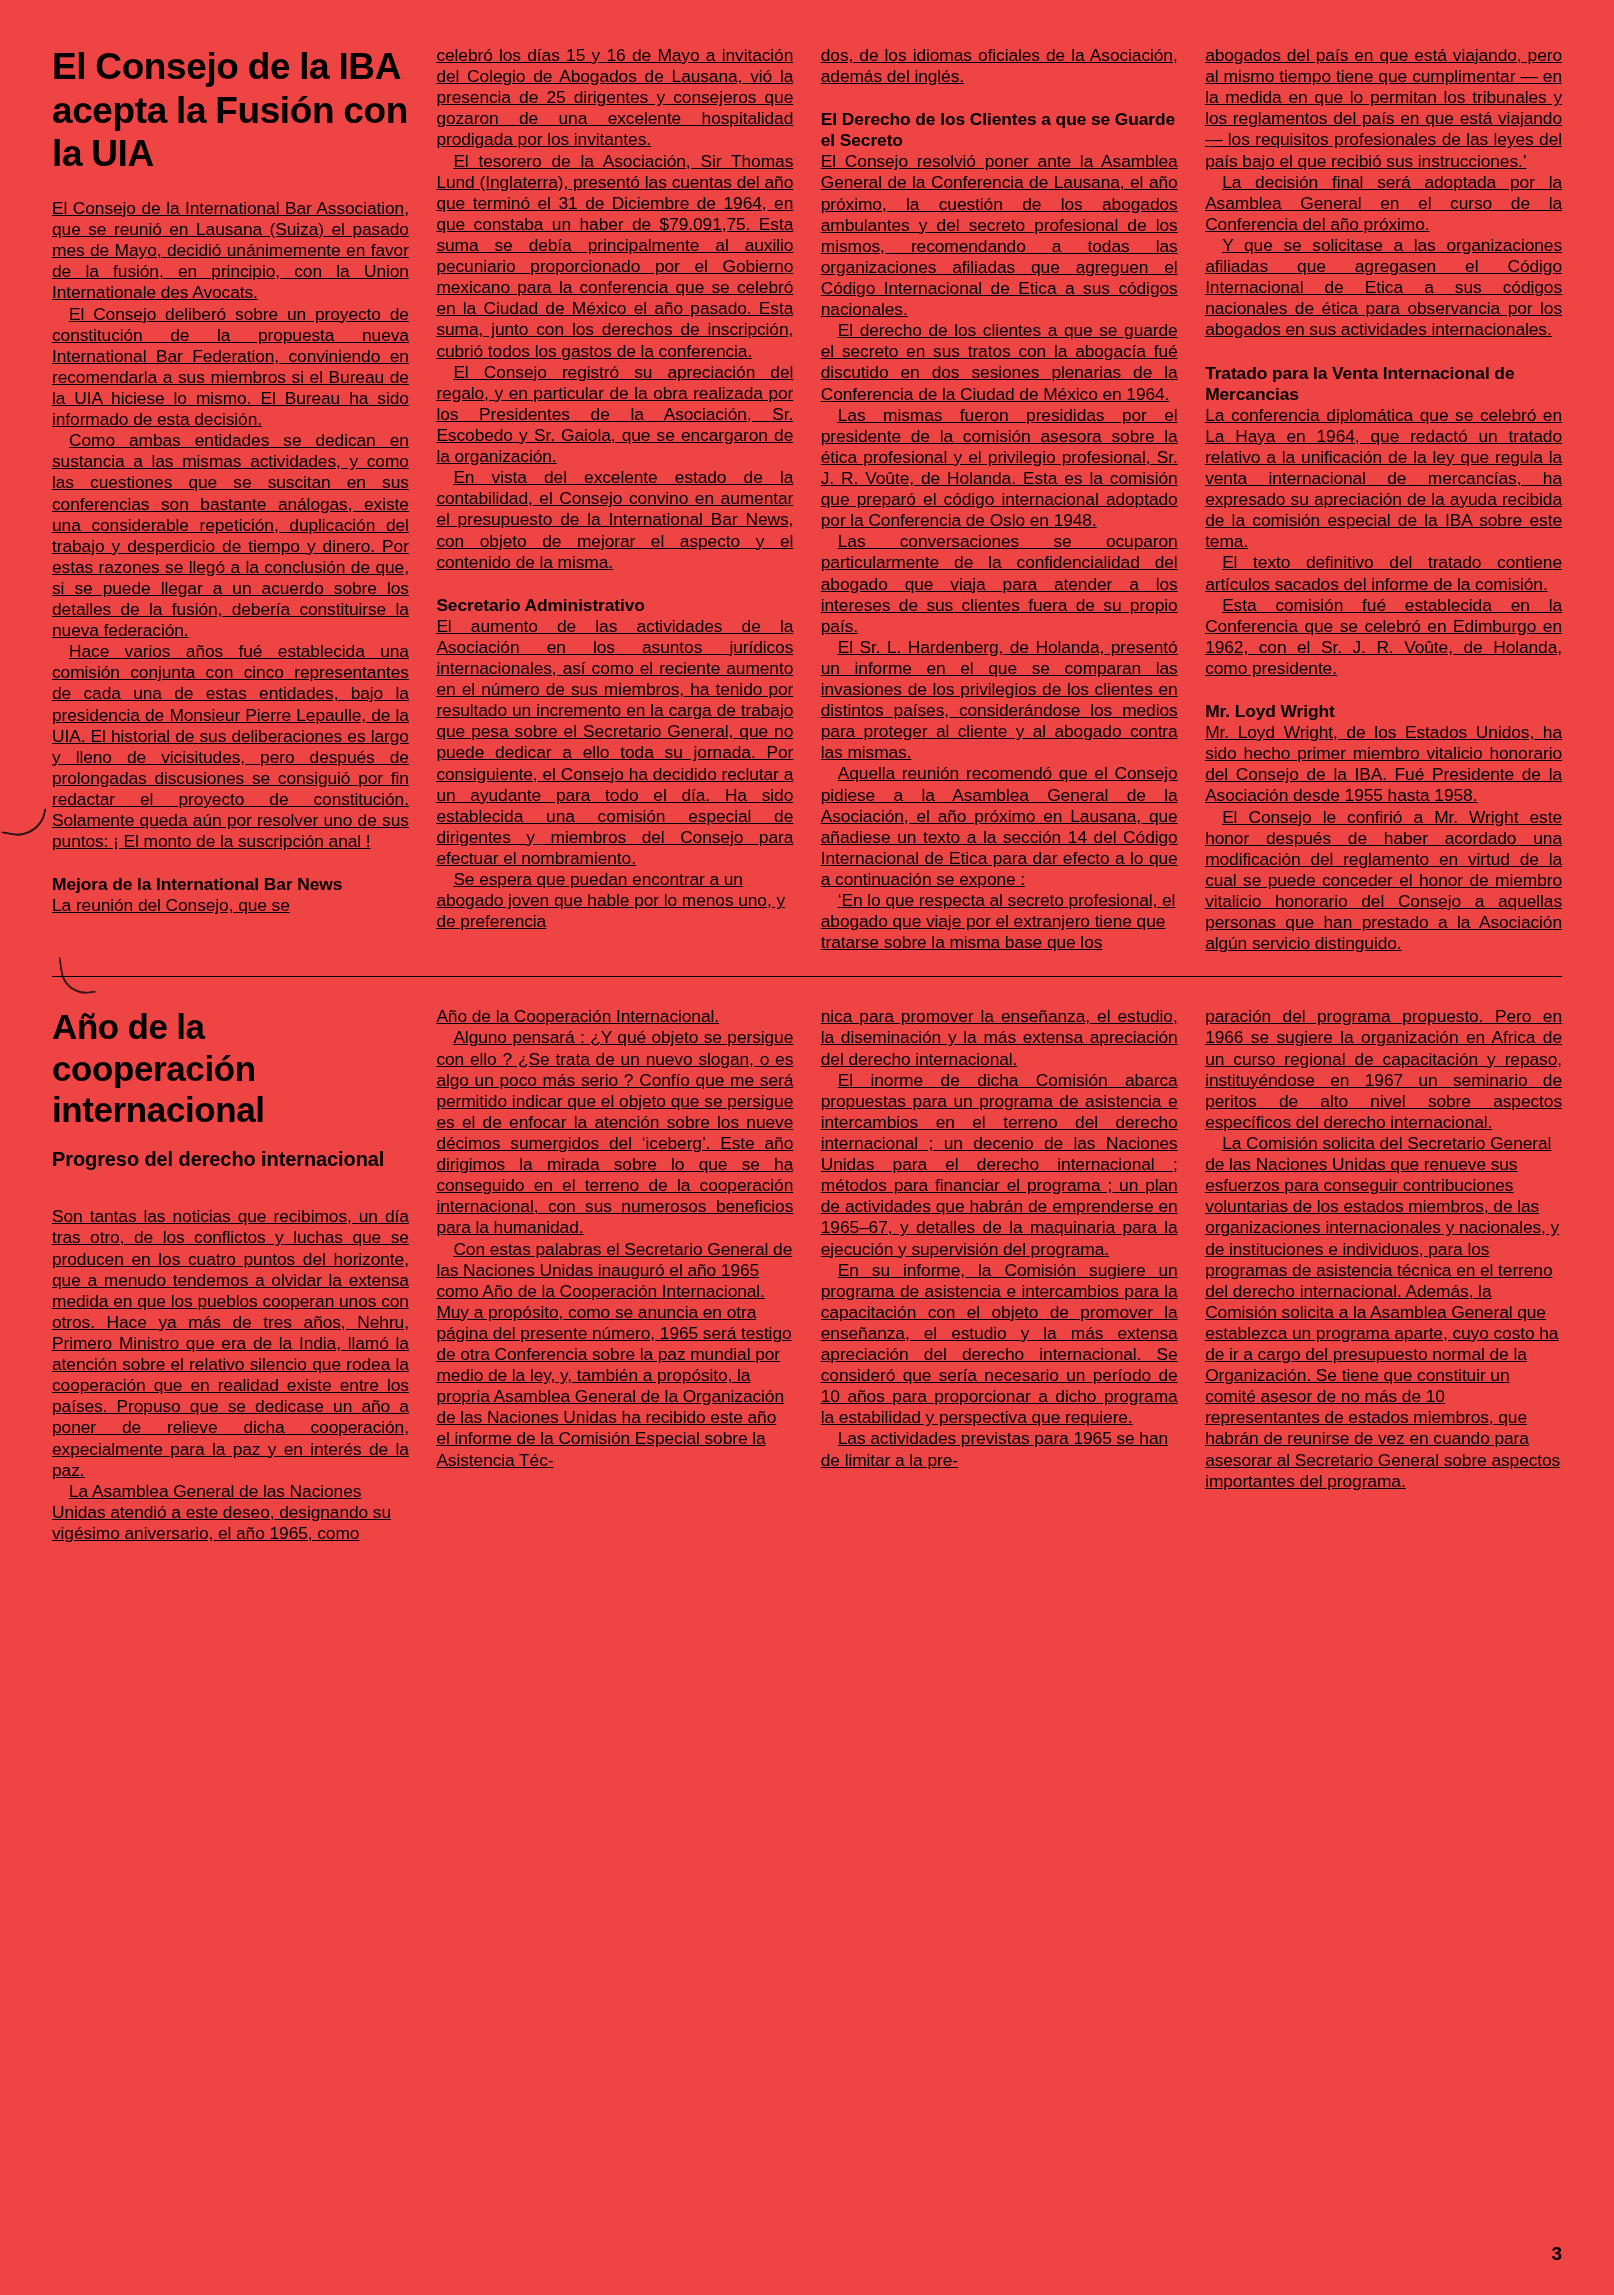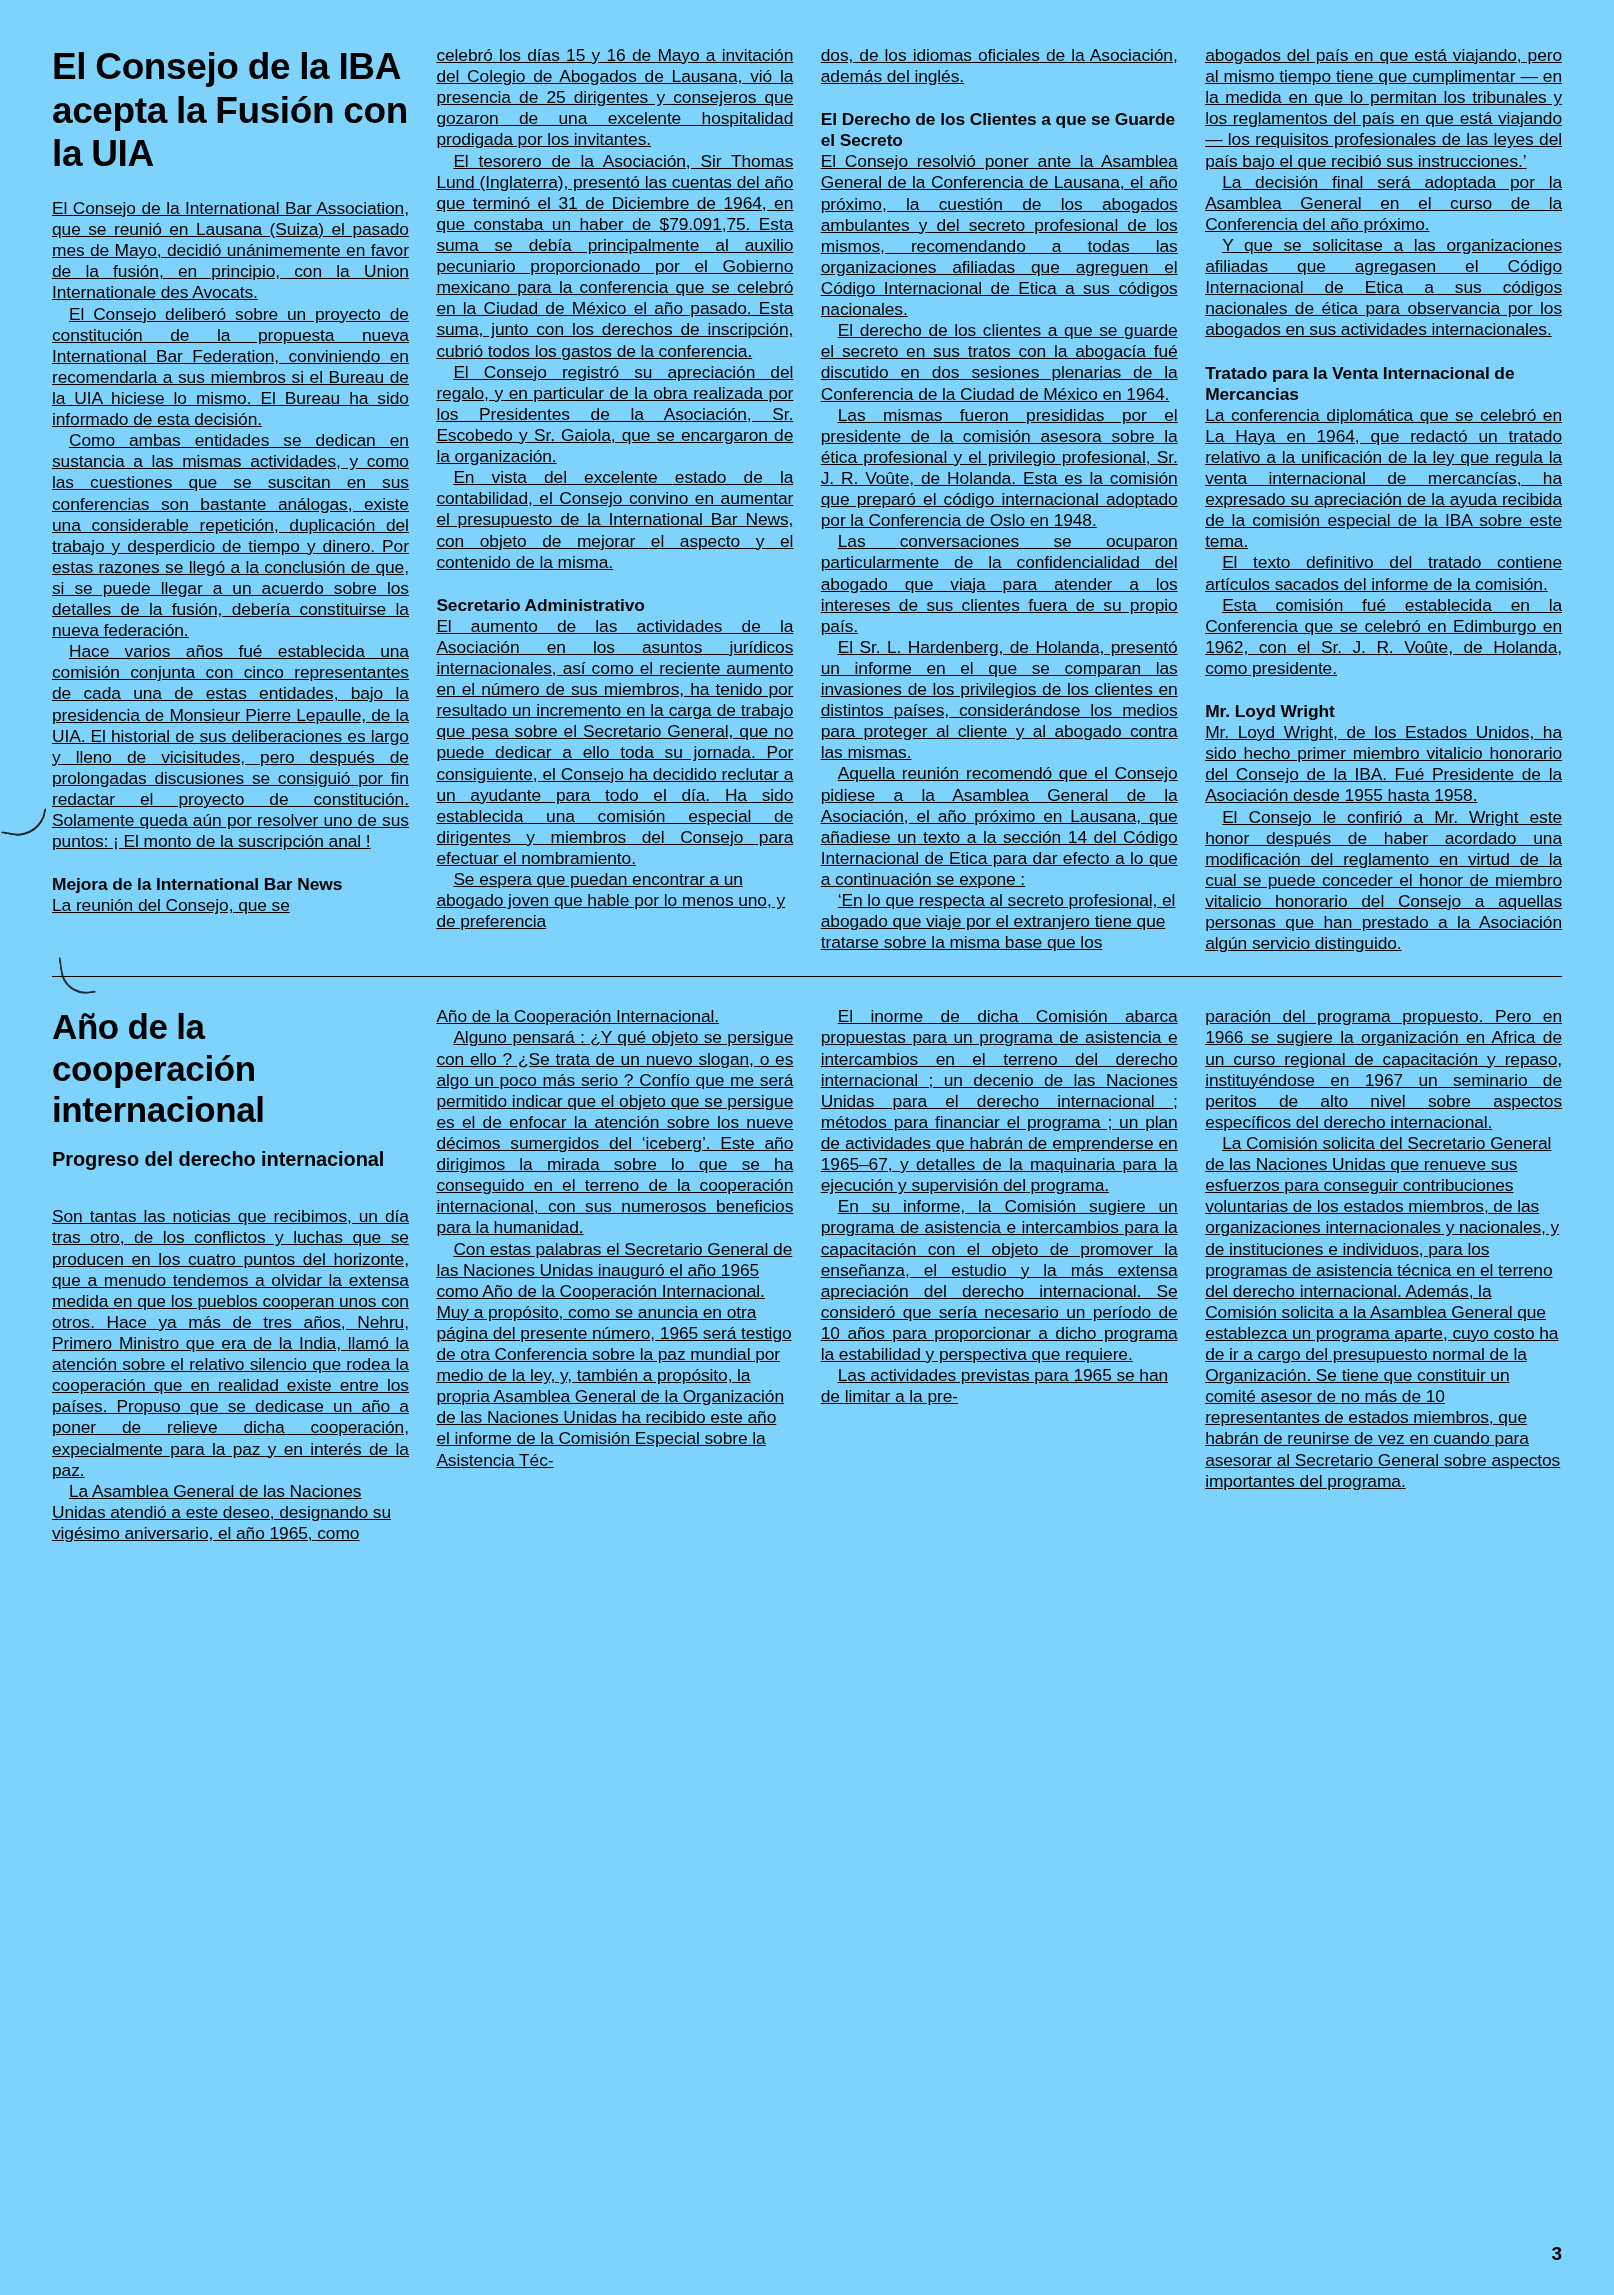--- a/index.html
+++ b/index.html
@@ -11,21 +11,21 @@
     width: 1614px;
     height: 2295px;
     font-family: "Liberation Sans", sans-serif;
     color: #000000;
     -webkit-font-smoothing: none;
   }
   .page {
     position: relative;
     width: 1614px;
     height: 2295px;
-    background: #7dd3fc;
+    background: #ef4444;
     box-sizing: border-box;
     padding: 45px 52px 26px 52px;
   }
 
   
   .article {
     display: grid;
     grid-template-columns: repeat(4, 1fr);
     column-gap: 27.5px;
     align-items: start;
@@ -212,20 +212,21 @@
       <p class="body indent last-left">La Asamblea General de las Naciones Unidas atendió a este deseo, designando su vigésimo aniversario, el año 1965, como</p>
     </div>
 
     <div class="col">
       <p class="body last-left">Año de la Cooperación Internacional.</p>
       <p class="body indent">Alguno pensará : ¿Y qué objeto se persigue con ello ? ¿Se trata de un nuevo slogan, o es algo un poco más serio ? Confío que me será permitido indicar que el objeto que se persigue es el de enfocar la atención sobre los nueve décimos sumergidos del ‘iceberg’. Este año dirigimos la mirada sobre lo que se ha conseguido en el terreno de la cooperación internacional, con sus numerosos beneficios para la humanidad.</p>
       <p class="body indent last-left">Con estas palabras el Secretario General de las Naciones Unidas inauguró el año 1965 como Año de la Cooperación Internacional. Muy a propósito, como se anuncia en otra página del presente número, 1965 será testigo de otra Conferencia sobre la paz mundial por medio de la ley, y, también a propósito, la propria Asamblea General de la Organización de las Naciones Unidas ha recibido este año el informe de la Comisión Especial sobre la Asistencia Téc-</p>
     </div>
 
     <div class="col">
+      <p class="body">nica para promover la enseñanza, el estudio, la diseminación y la más extensa apreciación del derecho internacional.</p>
       <p class="body indent">El inorme de dicha Comisión abarca propuestas para un programa de asistencia e intercambios en el terreno del derecho internacional ; un decenio de las Naciones Unidas para el derecho internacional ; métodos para financiar el programa ; un plan de actividades que habrán de emprenderse en 1965–67, y detalles de la maquinaria para la ejecución y supervisión del programa.</p>
       <p class="body indent">En su informe, la Comisión sugiere un programa de asistencia e intercambios para la capacitación con el objeto de promover la enseñanza, el estudio y la más extensa apreciación del derecho internacional. Se consideró que sería necesario un período de 10 años para proporcionar a dicho programa la estabilidad y perspectiva que requiere.</p>
       <p class="body indent last-left">Las actividades previstas para 1965 se han de limitar a la pre-</p>
     </div>
 
     <div class="col">
       <p class="body">paración del programa propuesto. Pero en 1966 se sugiere la organización en Africa de un curso regional de capacitación y repaso, instituyéndose en 1967 un seminario de peritos de alto nivel sobre aspectos específicos del derecho internacional.</p>
       <p class="body indent last-left">La Comisión solicita del Secretario General de las Naciones Unidas que renueve sus esfuerzos para conseguir contribuciones voluntarias de los estados miembros, de las organizaciones internacionales y nacionales, y de instituciones e individuos, para los programas de asistencia técnica en el terreno del derecho internacional. Además, la Comisión solicita a la Asamblea General que establezca un programa aparte, cuyo costo ha de ir a cargo del presupuesto normal de la Organización. Se tiene que constituir un comité asesor de no más de 10 representantes de estados miembros, que habrán de reunirse de vez en cuando para asesorar al Secretario General sobre aspectos importantes del programa.</p>
     </div>
   </div>

